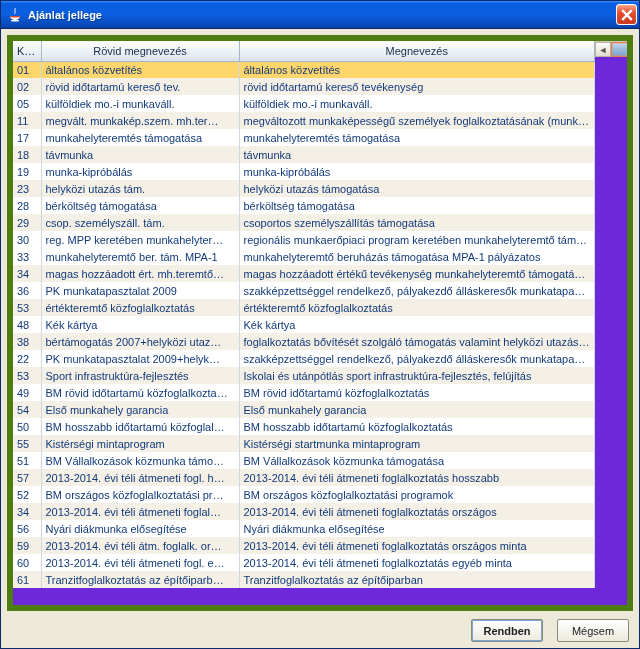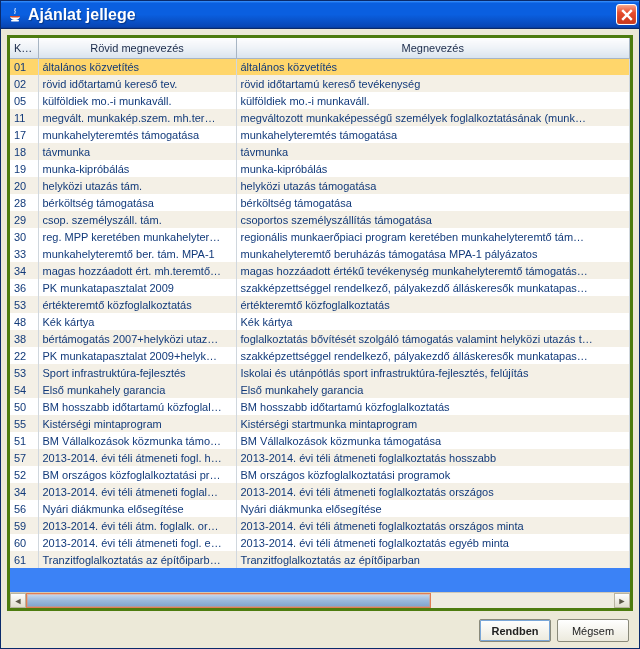--- a/index.html
+++ b/index.html
@@ -15,31 +15,31 @@
   .titlebar {
     height:28px;
     background: linear-gradient(to bottom,#3a93ff 0%,#0a5fe0 8%,#0a5fe0 50%,#0846b5 95%,#083a95 100%);
     display:flex; align-items:center; padding:0 2px 0 6px; color:#fff;
     border-bottom:1px solid #0a2a6b;
   }
   .app-icon {
     width:16px; height:16px; margin-right:5px; flex:none;
     display:flex; align-items:center; justify-content:center;
   }
-  .title-text { font-weight:bold; font-size:16px; flex:1; text-shadow:1px 1px 1px rgba(0,0,0,.3); }
+  .title-text { font-weight:bold; font-size:11px; flex:1; text-shadow:1px 1px 1px rgba(0,0,0,.3); }
   .close-btn {
     width:21px; height:21px; flex:none;
     background: linear-gradient(to bottom,#f7a58a 0%,#e64d2e 40%,#c8371b 100%);
     border:1px solid #fff; border-radius:3px;
     display:flex; align-items:center; justify-content:center;
     box-shadow: inset 0 0 1px rgba(255,255,255,.6);
   }
   .close-btn svg { width:12px; height:12px; }
   .content { flex:1; padding:6px 6px 6px 6px; display:flex; flex-direction:column; min-height:0; }
-  .table-wrap { flex:1; border:3px solid #4d7c0f; background:#3b82f6; min-height:0; display:flex; flex-direction:column; overflow:hidden; }
+  .table-wrap { flex:1; border:6px solid #4d7c0f; background:#6d28d9; min-height:0; display:flex; flex-direction:row; overflow:hidden; }
   .grid { flex:1; overflow:hidden; }
   table { border-collapse:collapse; width:100%; table-layout:fixed; }
   thead th {
     background: linear-gradient(to bottom,#fdfdfe 0%,#eef2f7 50%,#d9e3ee 100%);
     border:1px solid #a7b5c4; border-top:none;
     font-weight:normal; color:#1a2a4a; text-align:center;
     height:20px; font-size:11px;
     padding:2px 4px; overflow:hidden; white-space:nowrap; text-overflow:ellipsis;
   }
   thead th:first-child { border-left:none; }
@@ -74,21 +74,21 @@
     box-shadow: inset 0 0 0 1px rgba(255,140,80,.35);
   }
   .button-row {
     padding:8px 4px 0 0; display:flex; justify-content:flex-end; gap:6px;
   }
   .btn {
     min-width:72px; height:23px; padding:0 10px;
     background:linear-gradient(to bottom,#ffffff,#eceadd);
     border:1px solid #8a8a7a; border-radius:2px;
     font-family:inherit; font-size:11px; color:#222;
-    display:flex; align-items:center; justify-content:center;
+    display:flex; align-items:center; justify-content:center;margin-left:8px;
   }
   .btn.primary { font-weight:bold; box-shadow:0 0 0 1px #7aa7d8 inset; }
 </style>
 </head>
 <body>
 
 <div class="window">
   <div class="titlebar">
     <span class="app-icon">
       <svg viewBox="0 0 16 16">
@@ -152,21 +152,21 @@
                 <td>18</td>
                 <td>távmunka</td>
                 <td>távmunka</td>
               </tr>
               <tr class="odd">
                 <td>19</td>
                 <td>munka-kipróbálás</td>
                 <td>munka-kipróbálás</td>
               </tr>
               <tr class="even">
-                <td>20</td>
+                <td>23</td>
                 <td>helyközi utazás tám.</td>
                 <td>helyközi utazás támogatása</td>
               </tr>
               <tr class="odd">
                 <td>28</td>
                 <td>bérköltség támogatása</td>
                 <td>bérköltség támogatása</td>
               </tr>
               <tr class="even">
                 <td>29</td>
@@ -210,20 +210,25 @@
               </tr>
               <tr class="odd">
                 <td>22</td>
                 <td>PK munkatapasztalat 2009+helyk…</td>
                 <td>szakképzettséggel rendelkező, pályakezdő álláskeresők munkatapas…</td>
               </tr>
               <tr class="even">
                 <td>53</td>
                 <td>Sport infrastruktúra-fejlesztés</td>
                 <td>Iskolai és utánpótlás sport infrastruktúra-fejlesztés, felújítás</td>
+              </tr>
+              <tr class="odd">
+                <td>49</td>
+                <td>BM rövid időtartamú közfoglalkozta…</td>
+                <td>BM rövid időtartamú közfoglalkoztatás</td>
               </tr>
               <tr class="even">
                 <td>54</td>
                 <td>Első munkahely garancia</td>
                 <td>Első munkahely garancia</td>
               </tr>
               <tr class="odd">
                 <td>50</td>
                 <td>BM hosszabb időtartamú közfoglal…</td>
                 <td>BM hosszabb időtartamú közfoglalkoztatás</td>

